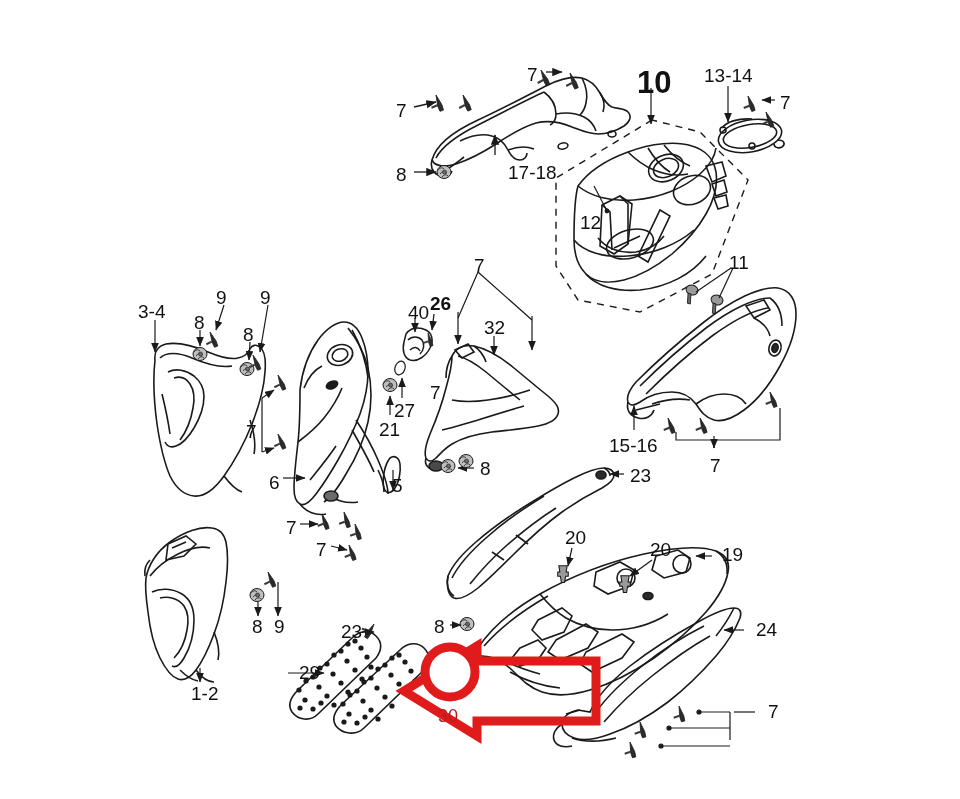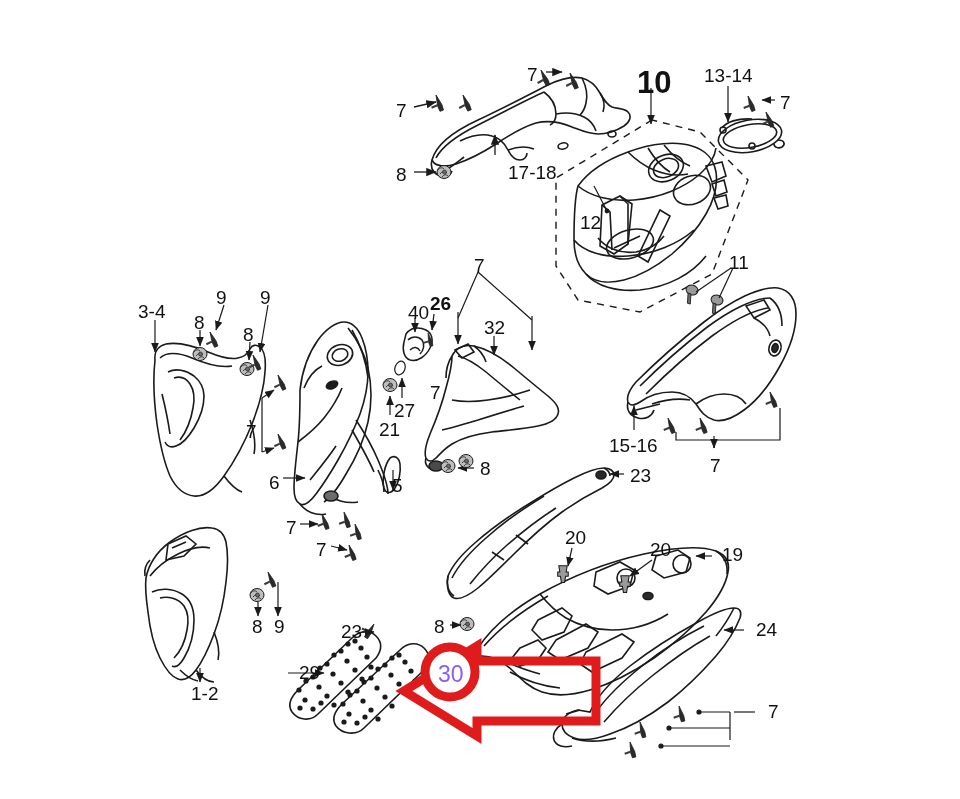--- a/index.html
+++ b/index.html
@@ -31,22 +31,23 @@
     color: #111111;
     white-space: nowrap;
     line-height: 1;
     user-select: none;
   }
   .lbl.big {
     font-size: 31px;
     font-weight: bold;
   }
   .lbl.cal {
-    font-size: 23px;
-    color: #8b5cf6;
+    font-size: 18px;
+    color: #b91c1c;
+    margin-top: 44px;
   }
 </style>
 </head>
 <body>
 
 <div id="stage">
 
   <svg id="diagram-svg" viewBox="0 0 960 799" xmlns="http://www.w3.org/2000/svg">
     <defs>
       <marker id="ah" markerWidth="9" markerHeight="9" refX="7.5" refY="3.2" orient="auto">

